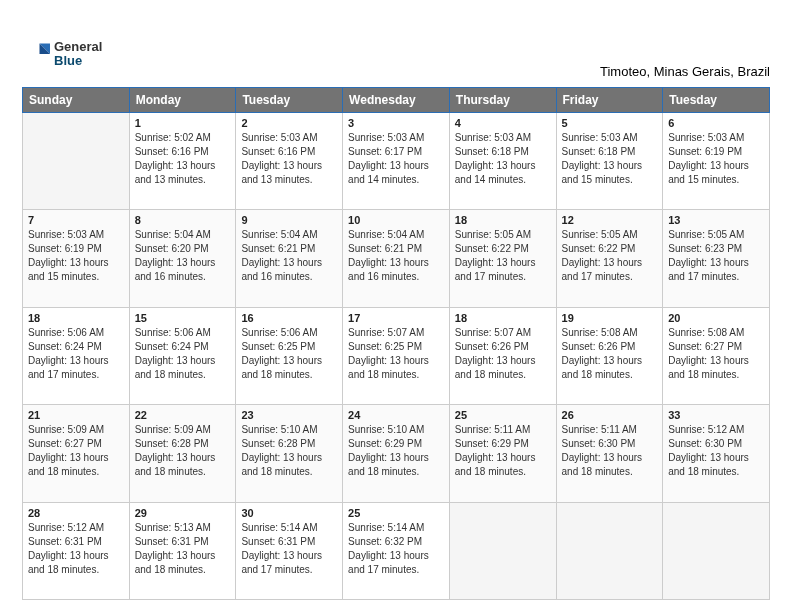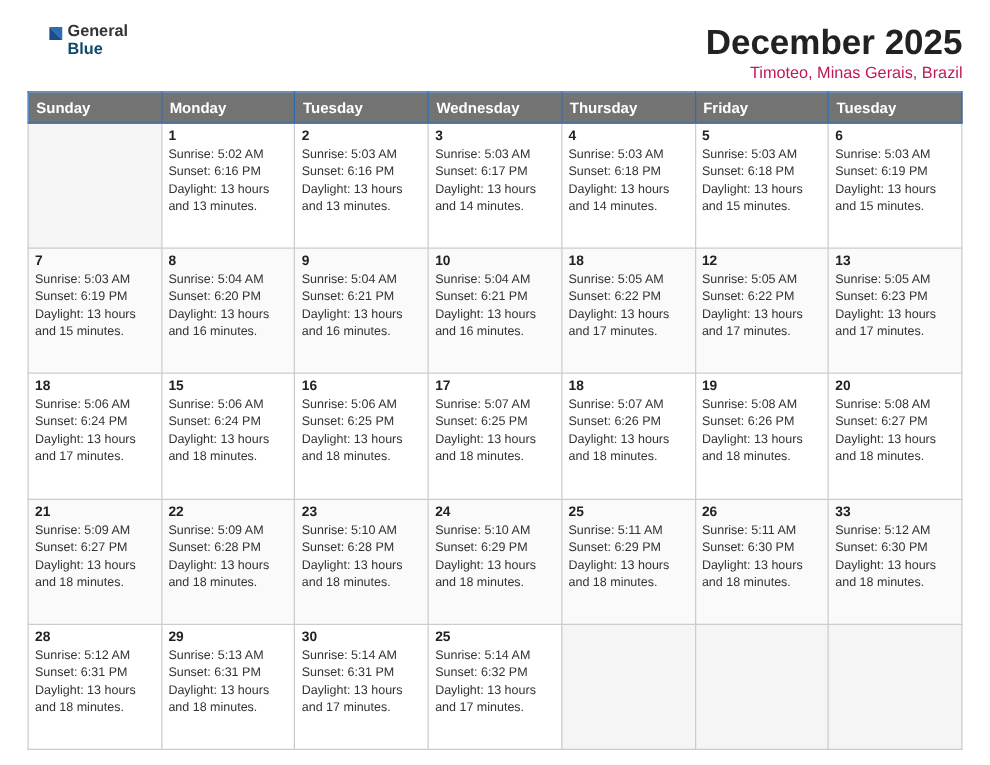--- a/index.html
+++ b/index.html
@@ -20,20 +20,21 @@
     .header {
       display: flex;
       align-items: flex-start;
       justify-content: space-between;
       margin-bottom: 8px;
     }
     .logo {
       display: flex;
       align-items: center;
       gap: 4px;
+      margin-top: 22px;
     }
     .logo-text {
       display: flex;
       flex-direction: column;
       font-size: 13px;
       font-weight: bold;
       line-height: 1.1;
     }
     .logo-text .general { color: #333; }
     .logo-text .blue { color: #0c4a6e; }
@@ -44,21 +45,22 @@
     .title-block {
       text-align: right;
     }
     .month-year {
       font-size: 28px;
       font-weight: bold;
       color: #222;
     }
     .location {
       font-size: 13px;
-      color: #be185d;
+      color: #000000;
+      margin-top: 46px;
     }
     .calendar {
       flex: 1;
       border: 1px solid #ccc;
       border-collapse: collapse;
       width: 100%;
       table-layout: fixed;
     }
     .calendar th {
       background: #2a6db5;
@@ -104,21 +106,20 @@
       <svg class="logo-icon" viewBox="0 0 32 32">
         <polygon points="20,4 32,4 32,16" fill="#2a6db5"></polygon>
         <polygon points="20,4 32,16 20,16" fill="#1a4d8a"></polygon>
       </svg>
       <div class="logo-text">
         <span class="general">General</span>
         <span class="blue">Blue</span>
       </div>
     </div>
     <div class="title-block">
-      <div class="month-year">December 2025</div>
       <div class="location">Timoteo, Minas Gerais, Brazil</div>
     </div>
   </div>
 
   <table class="calendar">
     <thead>
       <tr>
         <th>Sunday</th>
         <th>Monday</th>
         <th>Tuesday</th>

